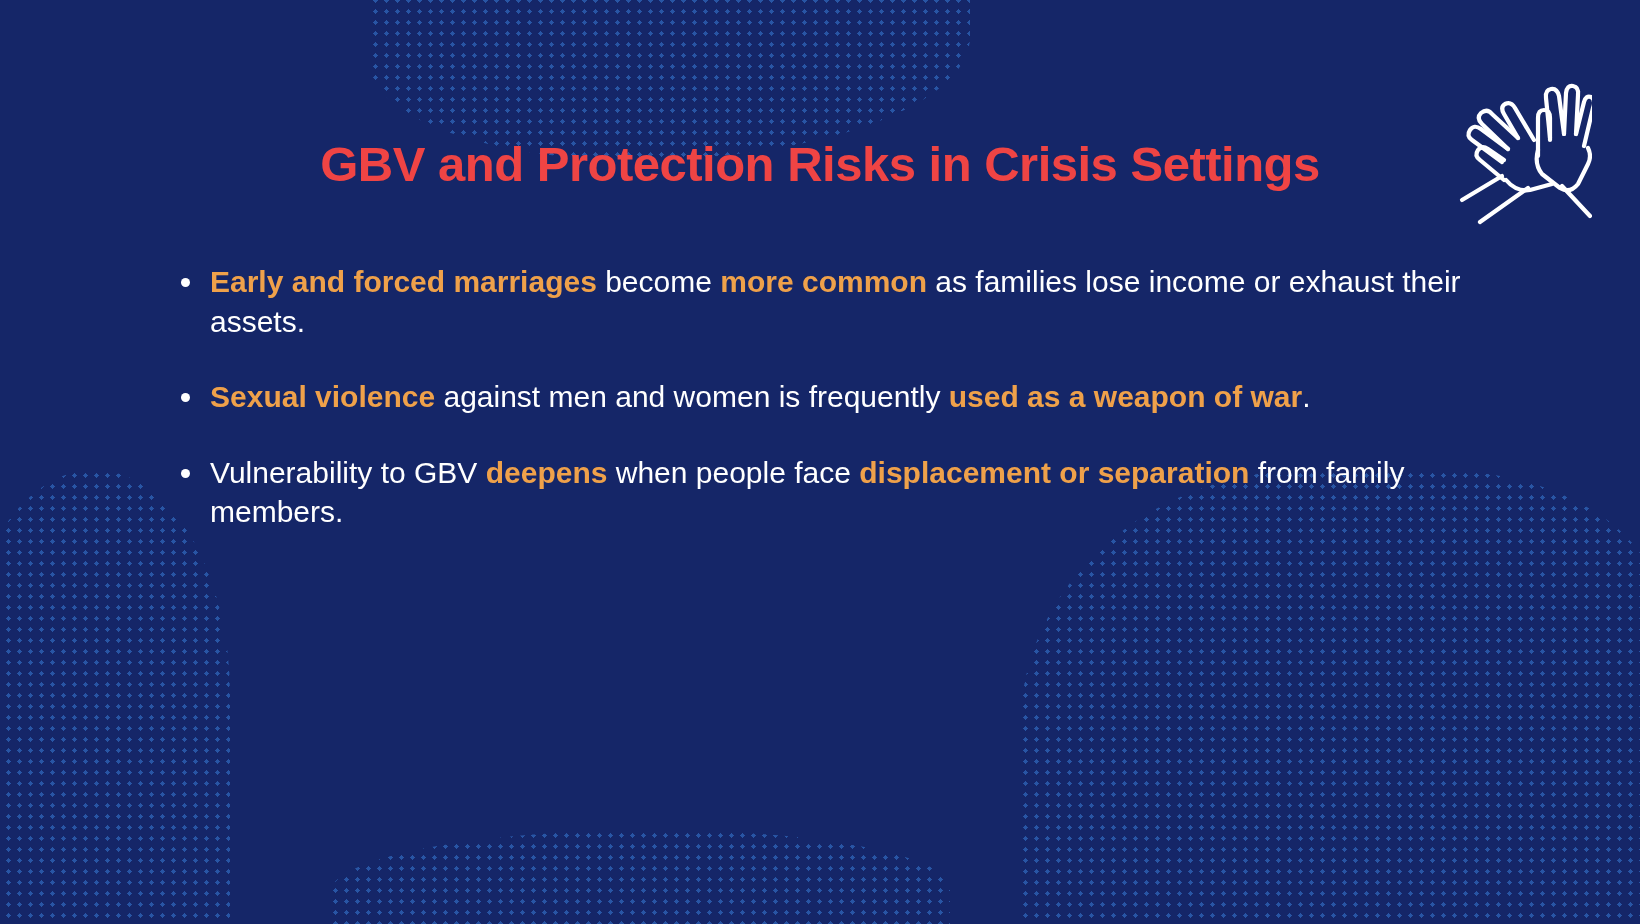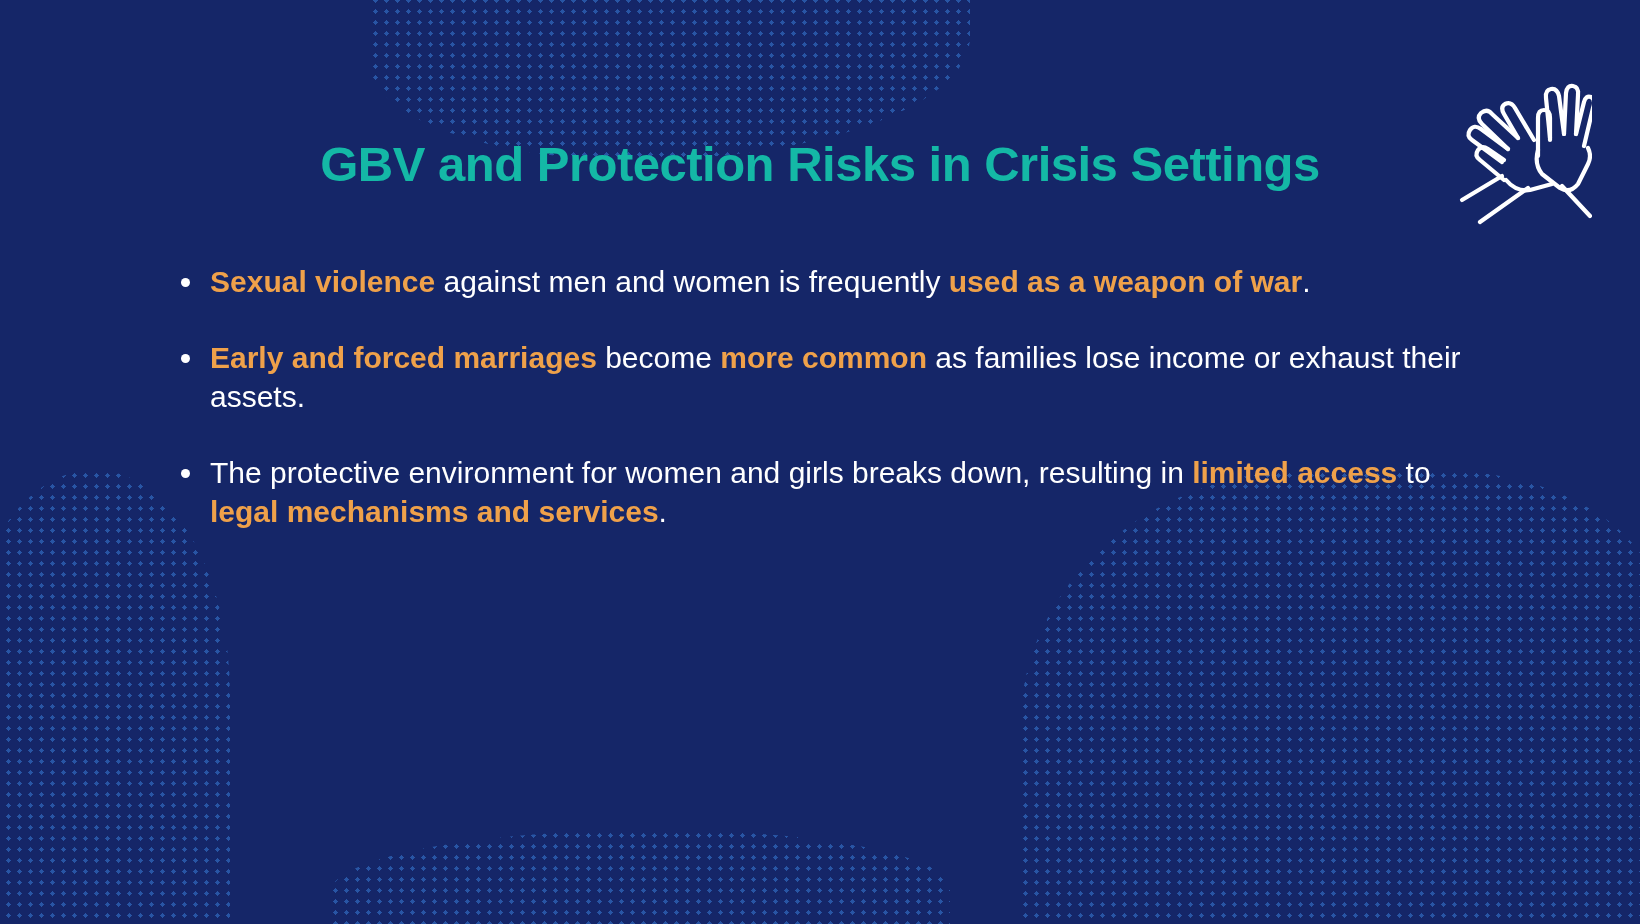--- a/index.html
+++ b/index.html
@@ -61,21 +61,21 @@
   
   .title {
     position: absolute;
     top: 136px;
     left: 0;
     width: 1640px;
     text-align: center;
     font-size: 49px;
     font-weight: bold;
     letter-spacing: -0.5px;
-    color: #14b8a6;
+    color: #ef4444;
   }
 
   
   .hands-icon {
     position: absolute;
     top: 60px;
     right: 48px;
     width: 150px;
     height: 165px;
   }
@@ -141,18 +141,18 @@
       <path d="M76 78 L62 54 Q58 47 63 44 Q69 41 73 48 L92 80"></path>
       <path d="M64 120 Q74 132 88 130 L110 124"></path>
 
       <path d="M86 128 L38 162"></path>
       <path d="M120 126 L148 156"></path>
       <path d="M60 116 L20 140"></path>
     </svg>
   </div>
 
   <ul class="bullets">
+    <li class="bullet"><span class="hl">Early and forced marriages</span><span> become </span><span class="hl">more common</span><span> as families lose income or exhaust their assets.</span></li>
     <li class="bullet"><span class="hl">Sexual violence</span><span> against men and women is frequently </span><span class="hl">used as a weapon of war</span><span>.</span></li>
-    <li class="bullet"><span class="hl">Early and forced marriages</span><span> become </span><span class="hl">more common</span><span> as families lose income or exhaust their assets.</span></li>
-    <li class="bullet"><span>The protective environment for women and girls breaks down, resulting in </span><span class="hl">limited access</span><span> to </span><span class="hl">legal mechanisms and services</span><span>.</span></li>
+    <li class="bullet"><span>Vulnerability to GBV </span><span class="hl">deepens</span><span> when people face </span><span class="hl">displacement or separation</span><span> from family members.</span></li>
   </ul>
 
 </div>
 
 </body></html>

